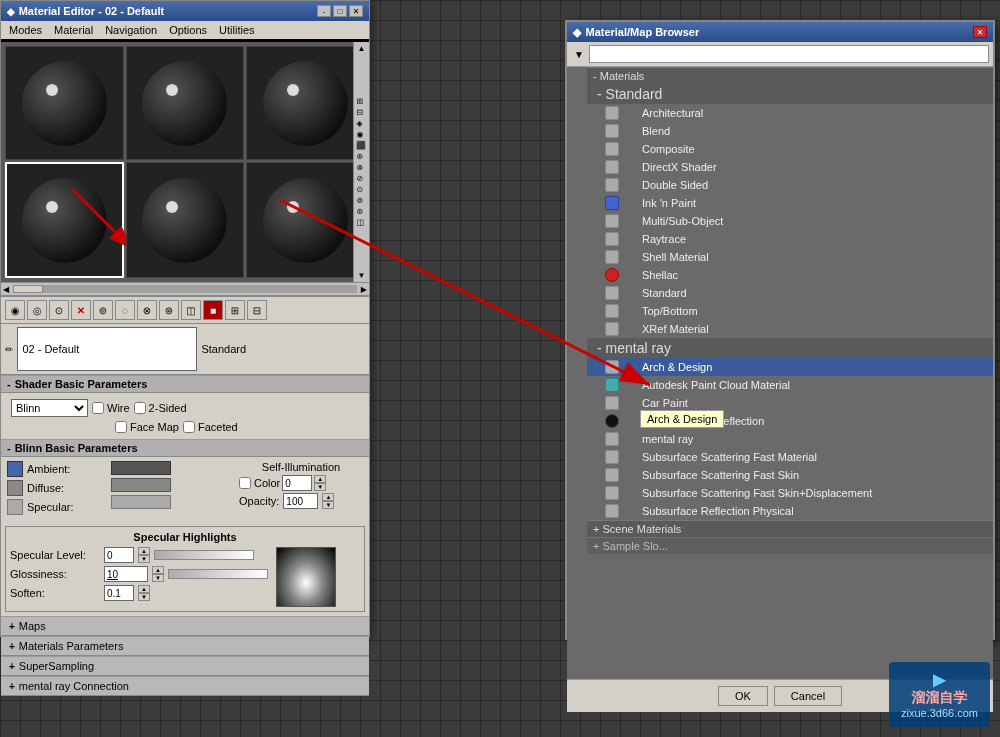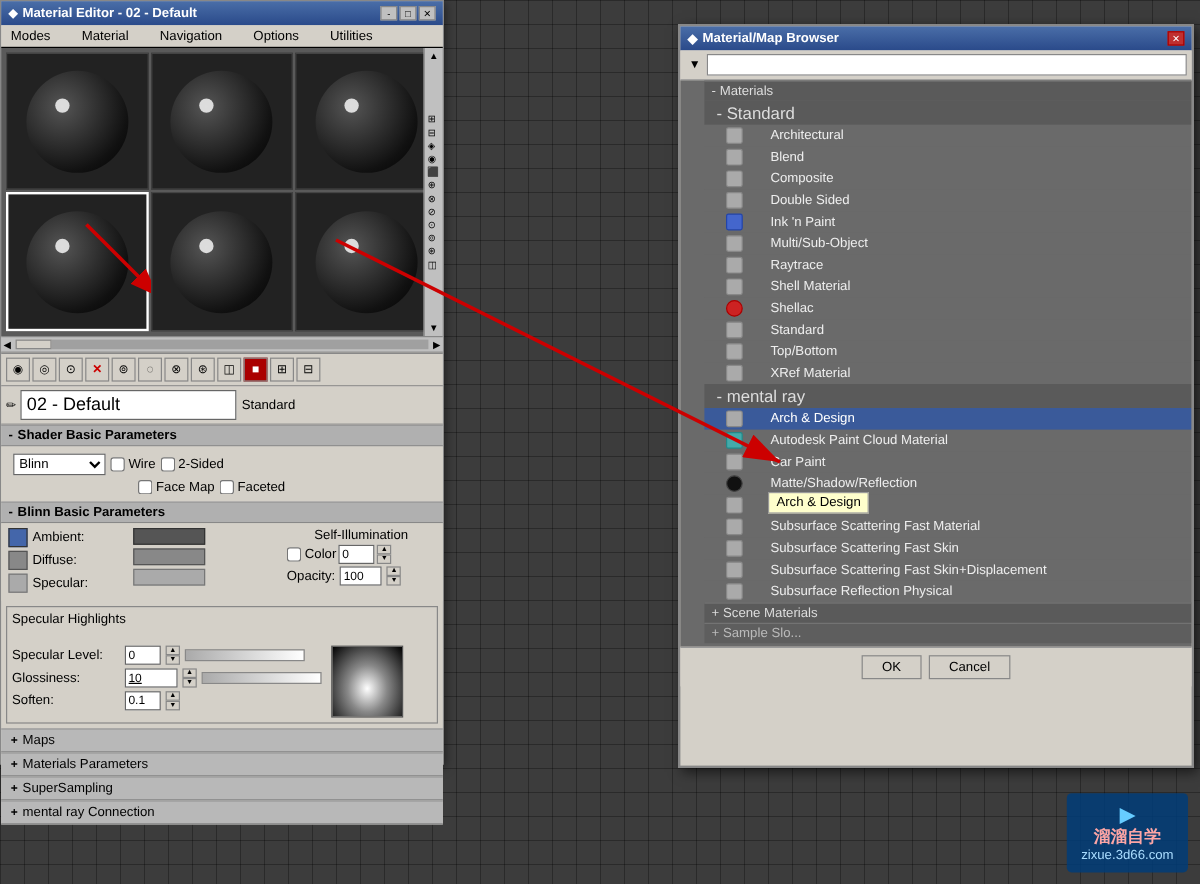--- a/index.html
+++ b/index.html
@@ -70,22 +70,22 @@
       cursor: pointer;
       color: #000;
     }
 
     .win-btn.close { background: #c0c0c0; }
 
     .menu-bar {
       background: #d4d0c8;
       display: flex;
       padding: 2px 4px;
-      gap: 18px;
-      border-bottom: 1px solid #000000;
+      gap: 4px;
+      border-bottom: 3px solid #000000;
     }
 
     .menu-item {
       padding: 1px 4px;
       cursor: pointer;
       font-size: 11px;
       color: #000;
     }
 
     
@@ -165,22 +165,22 @@
       align-items: center;
       gap: 4px;
       border-bottom: 1px solid #888;
     }
 
     .pencil-icon { font-size: 10px; }
 
     .material-name-input {
       background: white;
       border: 1px solid #666;
-      padding: 3px 4px;
-      font-size: 15px;
+      padding: 15px 4px;
+      font-size: 11px;
       width: 180px;
     }
 
     .material-type {
       font-size: 11px;
       color: #000;
     }
 
     
     .params-area {
@@ -264,22 +264,23 @@
     
     .spec-section {
       border: 1px solid #888;
       margin: 4px;
       padding: 4px;
       background: #d4d0c8;
     }
 
     .spec-title {
       font-size: 11px;
-      font-weight: normal;
-      margin-bottom: 16px;
+      font-weight: bold;
+      margin-bottom: 4px;
+      text-align: center;
     }
 
     .spec-preview {
       width: 60px;
       height: 60px;
       background: linear-gradient(135deg, #fff 0%, #888 50%, #000 100%);
       border: 1px solid #666;
     }
 
     
@@ -355,21 +356,21 @@
     .browser-search {
       flex: 1;
       height: 18px;
       background: white;
       border: 1px solid #888;
       padding: 0 4px;
       font-size: 11px;
     }
 
     .browser-list {
-      height: 472px;
+      height: 612px;
       overflow-y: auto;
       overflow-x: hidden;
       background: #6a6a6a;
       padding-left: 20px;
     }
 
     .browser-section-header {
       background: #5a5a5a;
       color: #ddd;
       padding: 2px 6px;
@@ -791,20 +792,24 @@
     <div class="browser-item">
       <div class="item-icon gray"></div>
       <span>Blend</span>
     </div>
     <div class="browser-item">
       <div class="item-icon gray"></div>
       <span>Composite</span>
     </div>
     <div class="browser-item">
       <div class="item-icon gray"></div>
+      <span>DirectX Shader</span>
+    </div>
+    <div class="browser-item">
+      <div class="item-icon gray"></div>
       <span>Double Sided</span>
     </div>
     <div class="browser-item">
       <div class="item-icon blue-sq"></div>
       <span>Ink 'n Paint</span>
     </div>
     <div class="browser-item">
       <div class="item-icon gray"></div>
       <span>Multi/Sub-Object</span>
     </div>

